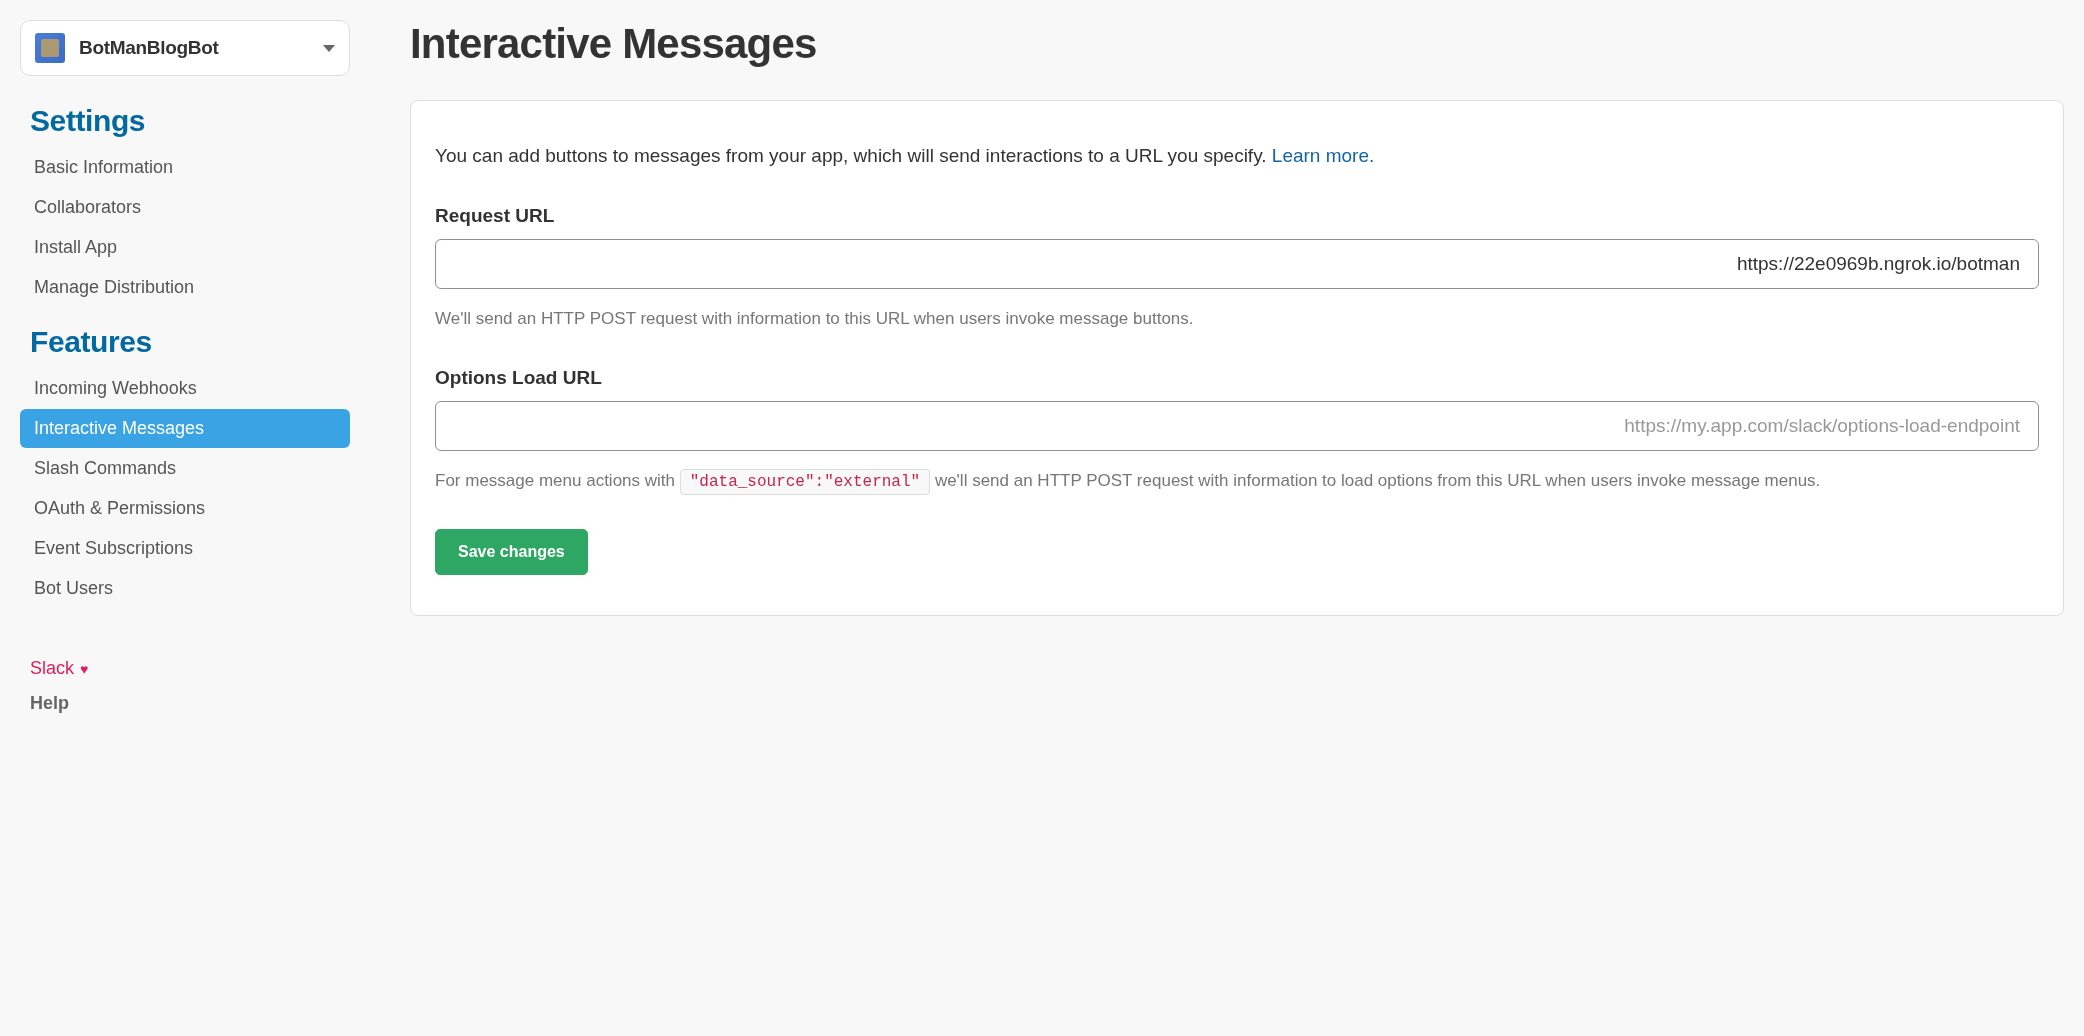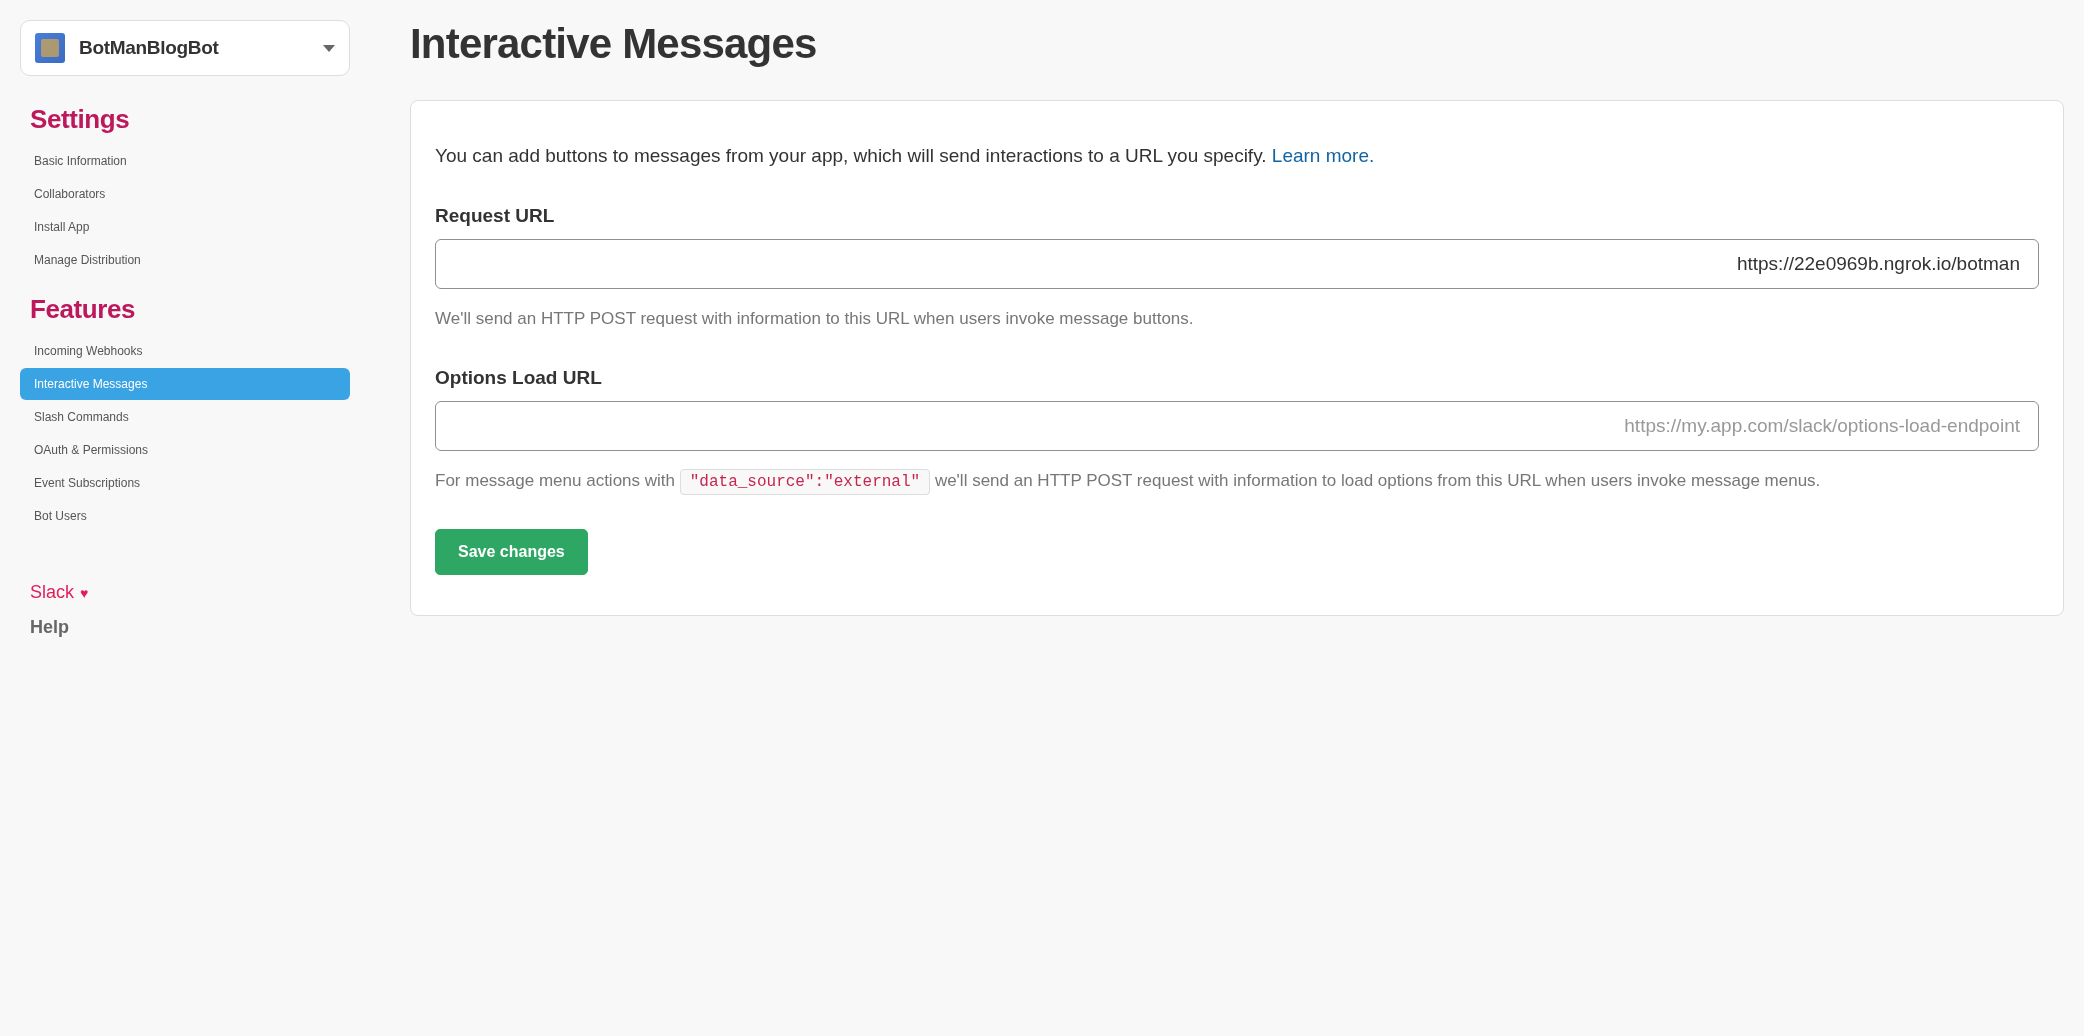--- a/index.html
+++ b/index.html
@@ -61,29 +61,29 @@
     }
     .caret-icon {
       width: 0;
       height: 0;
       border-left: 6px solid transparent;
       border-right: 6px solid transparent;
       border-top: 7px solid #666;
     }
     .section-header {
       font-weight: 900;
-      font-size: 26px;
-      color: #be185d;
+      font-size: 30px;
+      color: #0369a1;
       padding: 0 10px 10px 10px;
       margin-top: 18px;
       letter-spacing: -0.4px;
     }
     .sidebar-item {
       padding: 9px 14px;
-      font-size: 12px;
+      font-size: 18px;
       color: #555;
       cursor: pointer;
       border-radius: 6px;
       margin-bottom: 1px;
     }
     .sidebar-item.active {
       background: #3aa3e3;
       color: #fff;
       font-weight: 400;
     }

